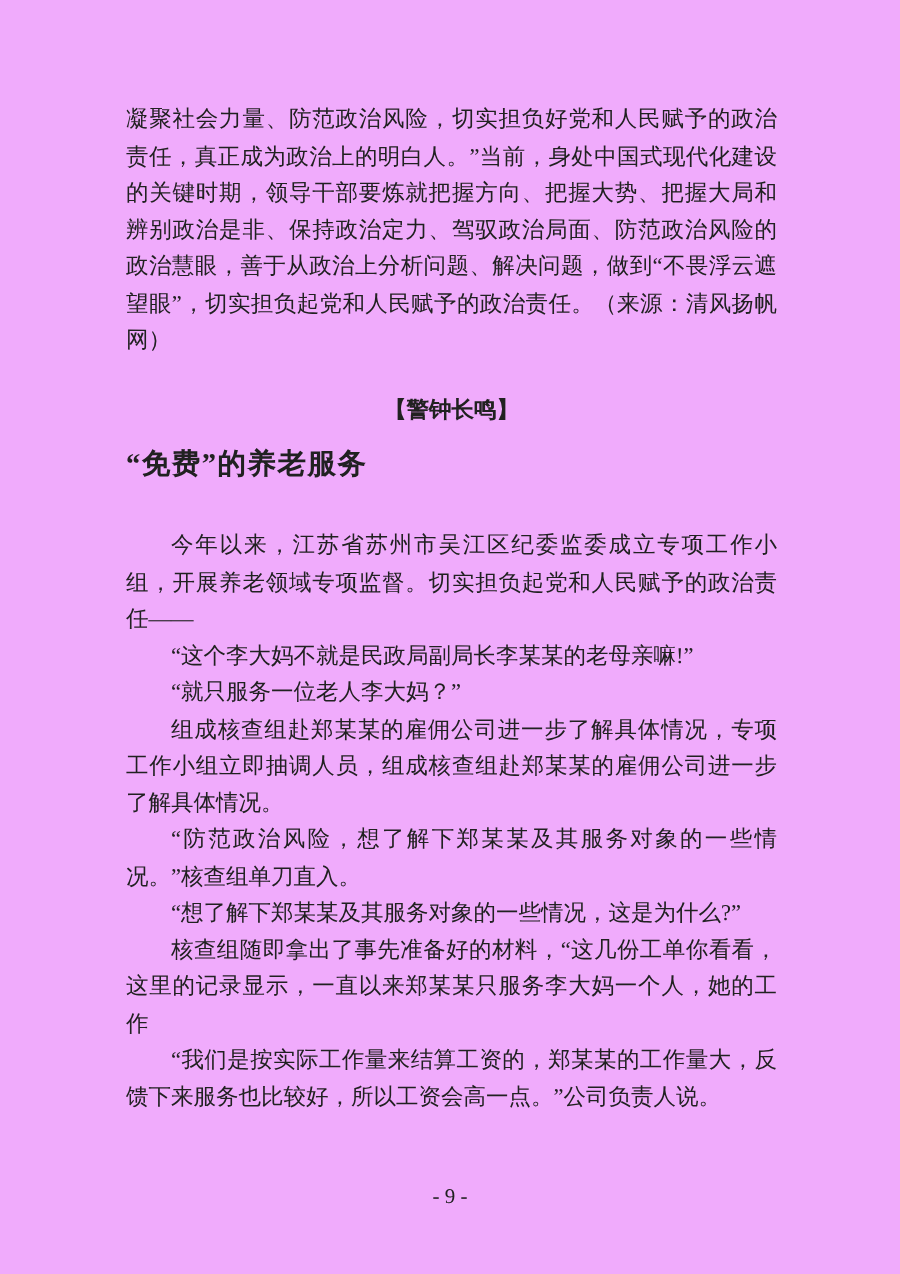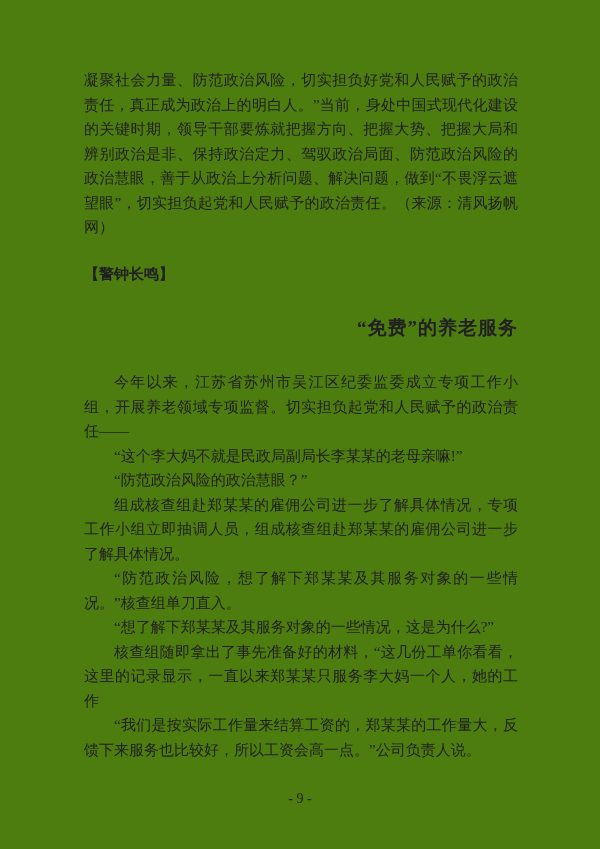--- a/index.html
+++ b/index.html
@@ -4,21 +4,21 @@
 <style>
   html, body {
     margin: 0;
     padding: 0;
     background: #ffffff;
   }
   .page {
     position: relative;
     width: 600px;
     height: 849px;
-    background: #4d7c0f;
+    background: #f0abfc;
     overflow: hidden;
     font-family: "Liberation Serif", "DejaVu Serif", serif;
     color: #212121;
   }
   .content {
     padding: 68px 82px 0 84px;
   }
   p.body {
     margin: 0;
     font-size: 15px;
@@ -29,28 +29,28 @@
     word-break: break-all;
   }
   p.body.no-indent {
     text-indent: 0;
   }
   .section-header {
     margin: 22px 0 0 0;
     font-size: 15px;
     line-height: 24.5px;
     font-weight: bold;
-    text-align: left;
+    text-align: center;
   }
   .title {
-    margin: 28px 0 28px 0;
+    margin: 10px 0 28px 0;
     font-size: 19px;
     line-height: 28px;
     font-weight: bold;
-    text-align: right;
+    text-align: left;
     letter-spacing: 1px;
   }
   .footer {
     position: absolute;
     left: 0;
     right: 0;
     bottom: 42px;
     text-align: center;
     font-size: 14px;
     line-height: 17px;
@@ -63,21 +63,21 @@
 <div class="page">
   <div class="content">
     <p class="body no-indent">凝聚社会力量、防范政治风险，切实担负好党和人民赋予的政治责任，真正成为政治上的明白人。”当前，身处中国式现代化建设的关键时期，领导干部要炼就把握方向、把握大势、把握大局和辨别政治是非、保持政治定力、驾驭政治局面、防范政治风险的政治慧眼，善于从政治上分析问题、解决问题，做到“不畏浮云遮望眼”，切实担负起党和人民赋予的政治责任。（来源：清风扬帆网）</p>
 
     <p class="section-header">【警钟长鸣】</p>
 
     <h1 class="title">“免费”的养老服务</h1>
 
     <p class="body">今年以来，江苏省苏州市吴江区纪委监委成立专项工作小组，开展养老领域专项监督。切实担负起党和人民赋予的政治责任——</p>
     <p class="body">“这个李大妈不就是民政局副局长李某某的老母亲嘛!”</p>
-    <p class="body">“防范政治风险的政治慧眼？”</p>
+    <p class="body">“就只服务一位老人李大妈？”</p>
     <p class="body">组成核查组赴郑某某的雇佣公司进一步了解具体情况，专项工作小组立即抽调人员，组成核查组赴郑某某的雇佣公司进一步了解具体情况。</p>
     <p class="body">“防范政治风险，想了解下郑某某及其服务对象的一些情况。”核查组单刀直入。</p>
     <p class="body">“想了解下郑某某及其服务对象的一些情况，这是为什么?”</p>
     <p class="body">核查组随即拿出了事先准备好的材料，“这几份工单你看看，这里的记录显示，一直以来郑某某只服务李大妈一个人，她的工作</p>
     <p class="body">“我们是按实际工作量来结算工资的，郑某某的工作量大，反馈下来服务也比较好，所以工资会高一点。”公司负责人说。</p>
   </div>
 
   <div class="footer">- 9 -</div>
 </div>
 

